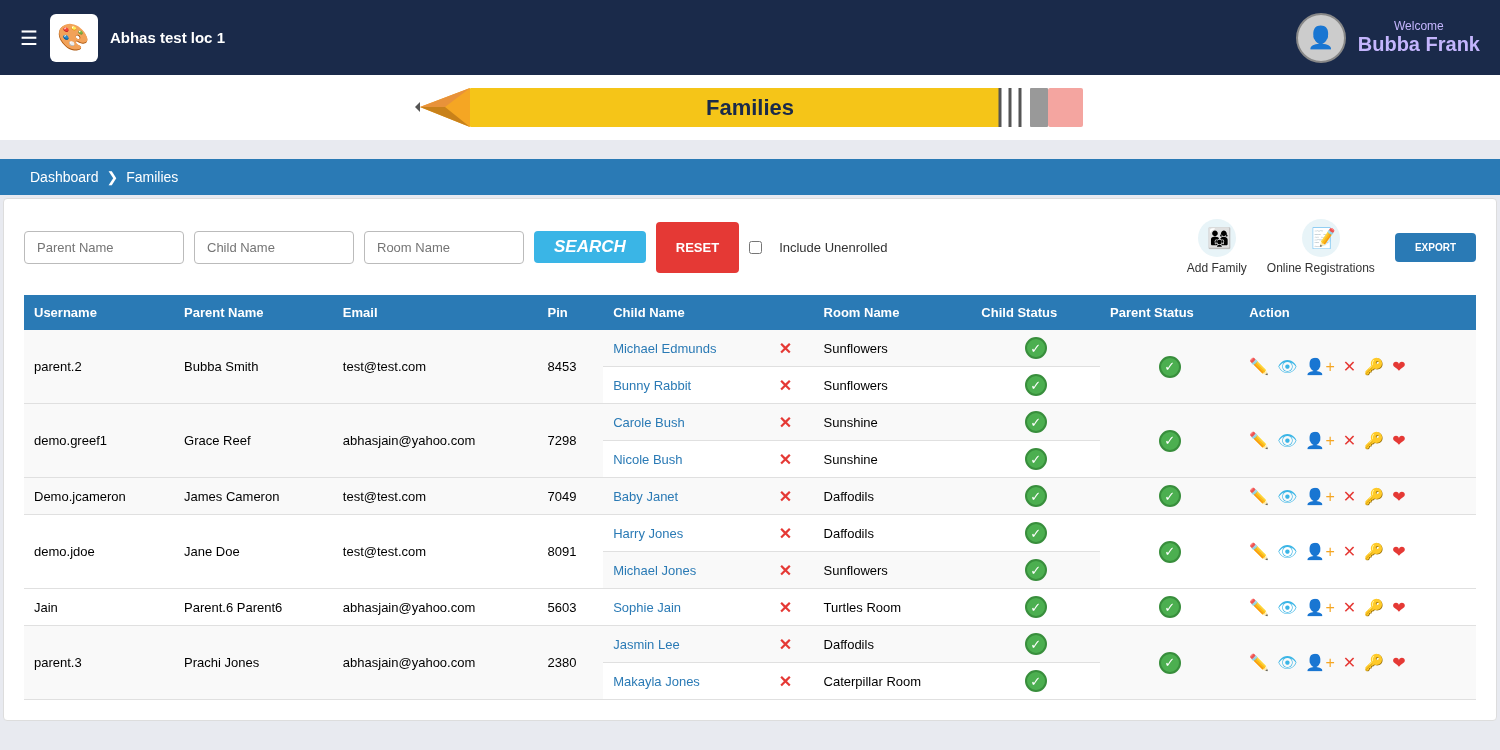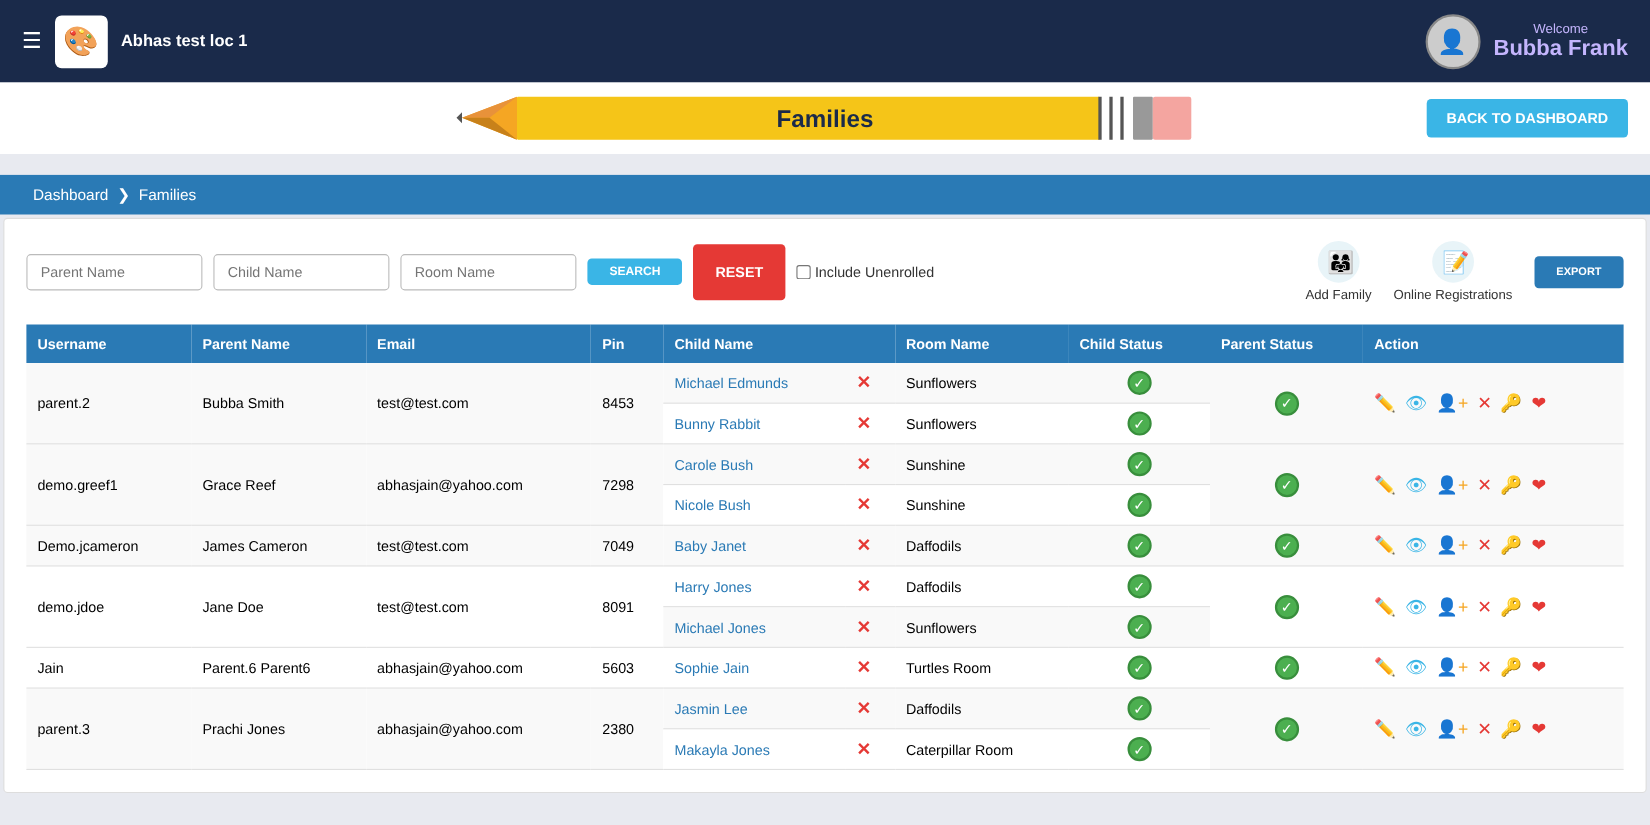--- a/index.html
+++ b/index.html
@@ -106,38 +106,39 @@
       font-size: 13px;
       width: 160px;
       color: #999;
     }
     .search-btn {
       background: #3ab5e6;
       color: white;
       border: none;
       padding: 6px 20px;
       border-radius: 4px;
-      font-size: 11px;
+      font-size: 17px;
       font-weight: bold;
       cursor: pointer;
+      font-style: italic;
     }
     .reset-btn {
       background: #e53935;
       color: white;
       border: none;
       padding: 18px 20px;
       border-radius: 4px;
       font-size: 13px;
       font-weight: bold;
       cursor: pointer;
     }
     .checkbox-label {
       display: flex;
       align-items: center;
-      gap: 4px;
+      gap: 17px;
       font-size: 13px;
       color: #333;
     }
     .action-icons-right {
       margin-left: auto;
       display: flex;
       align-items: center;
       gap: 20px;
     }
     .action-icon-btn {
@@ -245,21 +246,20 @@
 
     <line x1="590" y1="8" x2="590" y2="47" stroke="#555" stroke-width="3"></line>
     <line x1="600" y1="8" x2="600" y2="47" stroke="#555" stroke-width="3"></line>
     <line x1="610" y1="8" x2="610" y2="47" stroke="#555" stroke-width="3"></line>
 
     <rect x="620" y="8" width="18" height="39" fill="#999" rx="1"></rect>
 
     <rect x="638" y="8" width="35" height="39" fill="#f4a5a0" rx="2"></rect>
   </svg>
   <h1 class="page-banner-title">Families</h1>
-  <button class="back-dashboard-btn">BACK TO DASHBOARD</button>
 </div>
 
 <div class="breadcrumb">
   <a href="#">Dashboard</a>
   <span>❯</span>
   <span>Families</span>
 </div>
 
 <div class="main-content">
 

